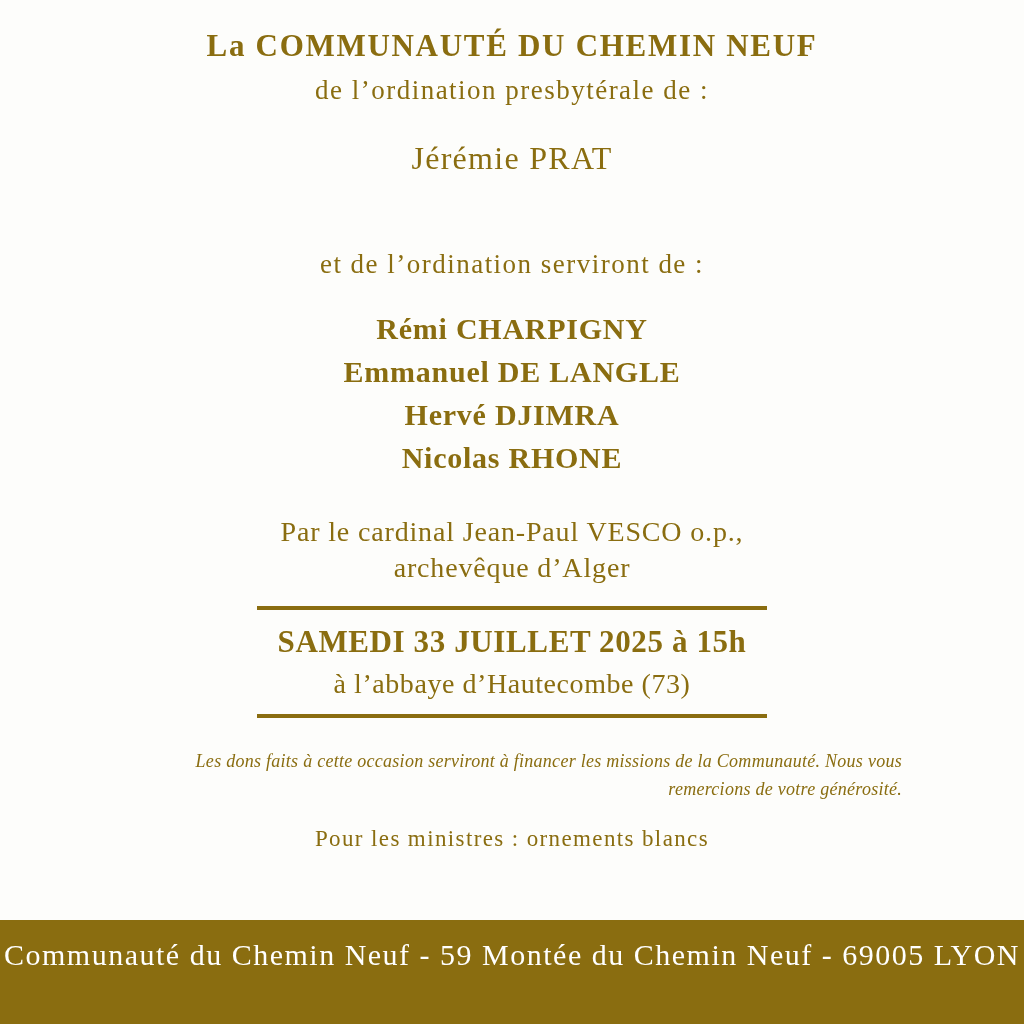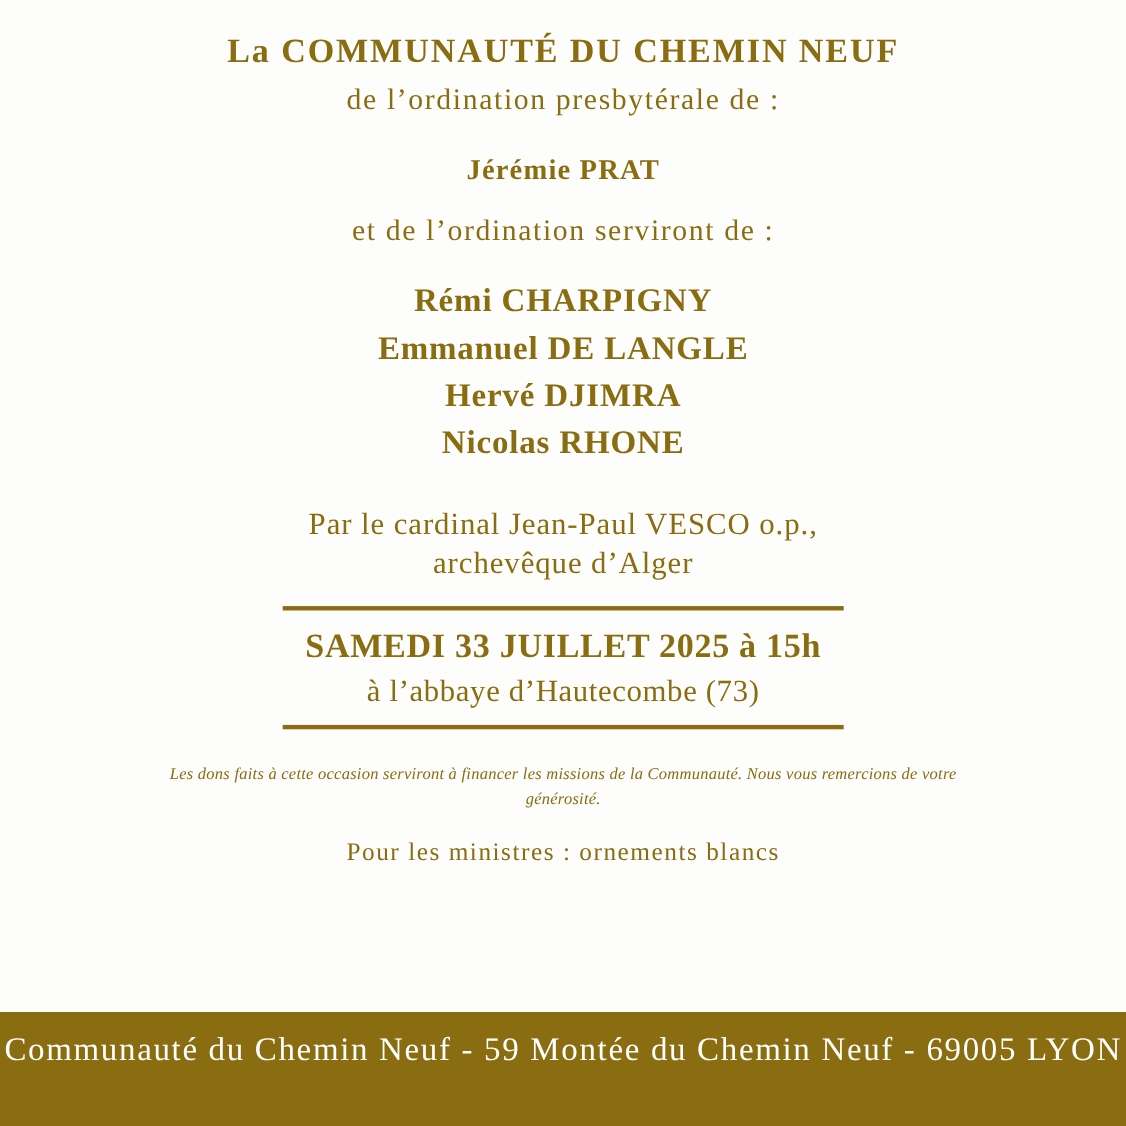--- a/index.html
+++ b/index.html
@@ -48,24 +48,24 @@
     font-size: 27px;
     letter-spacing: 0.065em;
     margin-bottom: 9px;
   }
   .intro-3 {
     font-size: 27px;
     letter-spacing: 0.055em;
     margin-bottom: 34px;
   }
   .priest-name {
-    font-size: 26px;
-    font-weight: bold;
+    font-size: 32px;
+    font-weight: normal;
     letter-spacing: 0.04em;
-    margin-bottom: 24px;
+    margin-bottom: 72px;
   }
   .deacon-intro {
     font-size: 27px;
     letter-spacing: 0.055em;
     margin-bottom: 32px;
   }
   .deacon-name {
     font-size: 30px;
     font-weight: bold;
     letter-spacing: 0.025em;
@@ -100,27 +100,28 @@
     font-size: 31px;
     font-weight: bold;
     letter-spacing: 0.02em;
     margin-bottom: 8px;
   }
   .place {
     font-size: 28px;
     letter-spacing: 0.02em;
   }
   .note {
-    font-size: 15px;
+    font-size: 18px;
     font-style: italic;
     line-height: 1.55;
     letter-spacing: 0.015em;
     margin-top: 10px;
     margin-bottom: 22px;
     max-width: 780px;
+    text-align: right;
   }
   .vestments {
     font-size: 23px;
     letter-spacing: 0.06em;
     margin-bottom: 10px;
   }
   .footer {
     width: 100%;
     background: #8a6d10;
     color: #ffffff;

